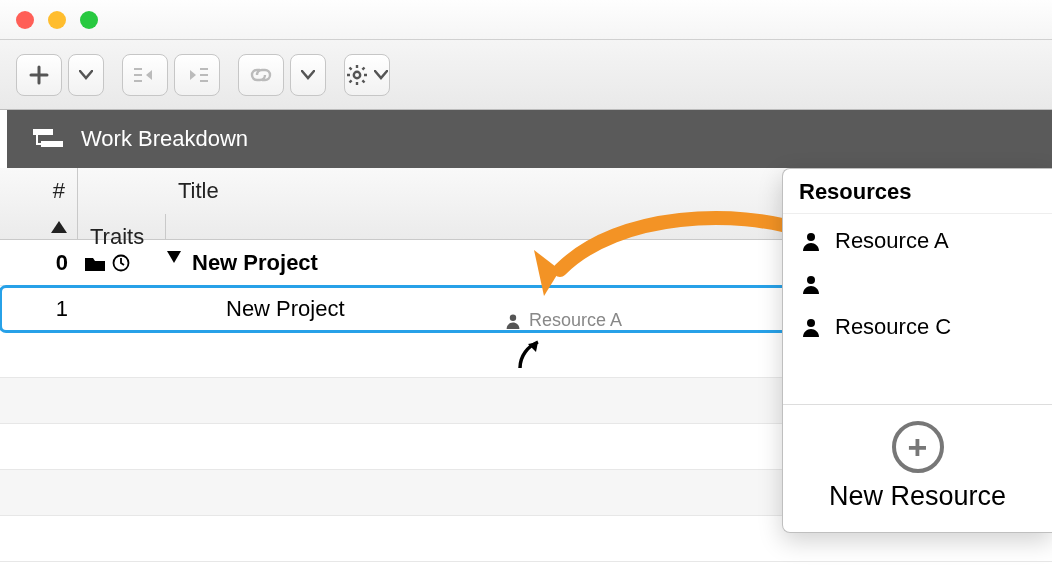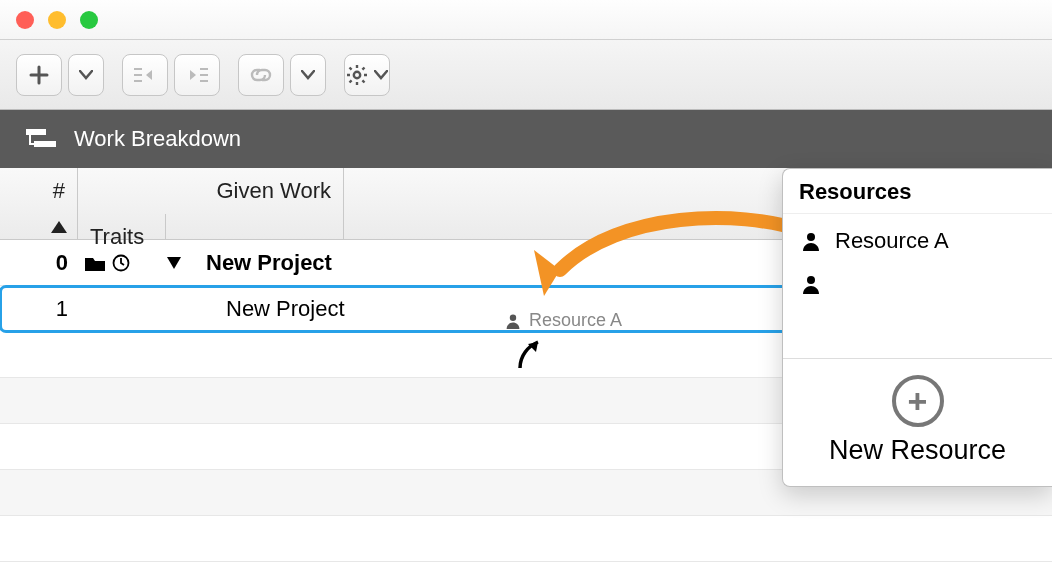--- a/index.html
+++ b/index.html
@@ -56,20 +56,21 @@
 
 .darkstrip {
   height: 58px;
   background: #5a5a5a;
   display: flex;
   align-items: center;
   padding-left: 24px;
   color: #fff;
   gap: 16px;
   font-size: 22px;
+  margin-left: 7px;
 }
 
 
 .main {
   position: relative;
   display: flex;
   height: calc(570px - 40px - 70px - 58px);
 }
 .grid { flex: 1; position: relative; }
 .colheaders {
@@ -101,21 +102,21 @@
 .row {
   display: flex;
   height: 46px;
   align-items: center;
   border-bottom: 1px solid #e7e7e7;
   font-size: 22px;
 }
 .row.alt { background: #f6f6f6; }
 .c-num   { width: 78px; text-align: right; padding-right: 10px; font-weight: 600; }
 .c-traits{ width: 88px; display:flex; align-items:center; gap:6px; padding-left:6px;}
-.c-title { flex: 1; display:flex; align-items:center; gap:24px; }
+.c-title { flex: 1; display:flex; gap:10px; }
 .c-given { width: 178px; text-align: right; padding-right: 14px; }
 
 .row.project .c-title { font-weight: 700; }
 .row.activity .c-title { padding-left: 60px; }
 .row.activity .c-num { font-weight: 400; }
 
 .row.selected {
   outline: 3px solid #27a1e8;
   outline-offset: -2px;
   border-radius: 6px;
@@ -261,20 +262,23 @@
     <div class="colheaders">
       <div class="ch ch-num">
         <span>#</span>
         <svg class="sort-tri" width="16" height="12" viewBox="0 0 16 12">
             <path d="M8 0l8 12H0z" fill="#222"></path>
           </svg>
       </div>
       <div class="ch ch-traits">
           <span>Traits</span>
         </div>
+      <div class="ch ch-title">
+          <span>Title</span>
+        </div>
       <div class="ch ch-given">
           <span>Given Work</span>
         </div>
     </div>
 
     <div class="rows">
 
       <div class="row project">
         <div class="c-num">0</div>
         <div class="c-traits">
@@ -347,20 +351,27 @@
           <path d="M2 20c0-5 4-8 8-8s8 3 8 8z" fill="#000"></path>
         </svg>
       <span>Resource A</span>
     </div>
     <div class="res-item">
       <svg width="20" height="20" viewBox="0 0 20 20">
           <circle cx="10" cy="6" r="4" fill="#000"></circle>
           <path d="M2 20c0-5 4-8 8-8s8 3 8 8z" fill="#000"></path>
         </svg>
     </div>
+    <div class="res-item">
+      <svg width="20" height="20" viewBox="0 0 20 20">
+          <circle cx="10" cy="6" r="4" fill="#000"></circle>
+          <path d="M2 20c0-5 4-8 8-8s8 3 8 8z" fill="#000"></path>
+        </svg>
+      <span>Resource C</span>
+    </div>
   </div>
   <div class="res-newbox">
     <div class="res-plus">+</div>
     <div class="res-newlabel">New Resource</div>
   </div>
 </div>
 
 <div class="drag-ghost">
   <svg width="16" height="16" viewBox="0 0 20 20">
       <circle cx="10" cy="6" r="4" fill="#555"></circle>

